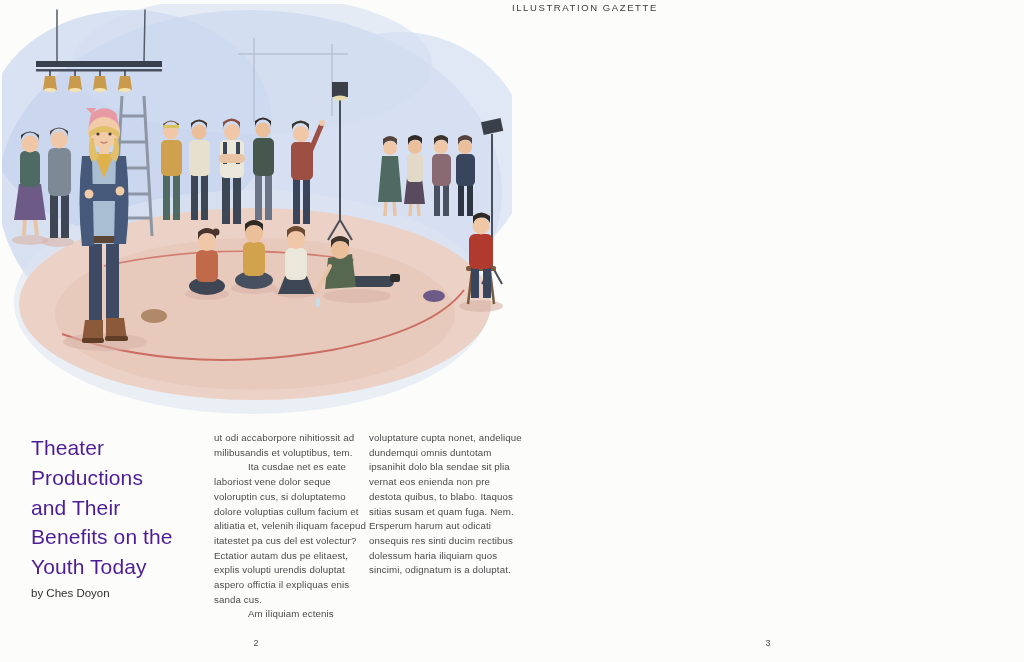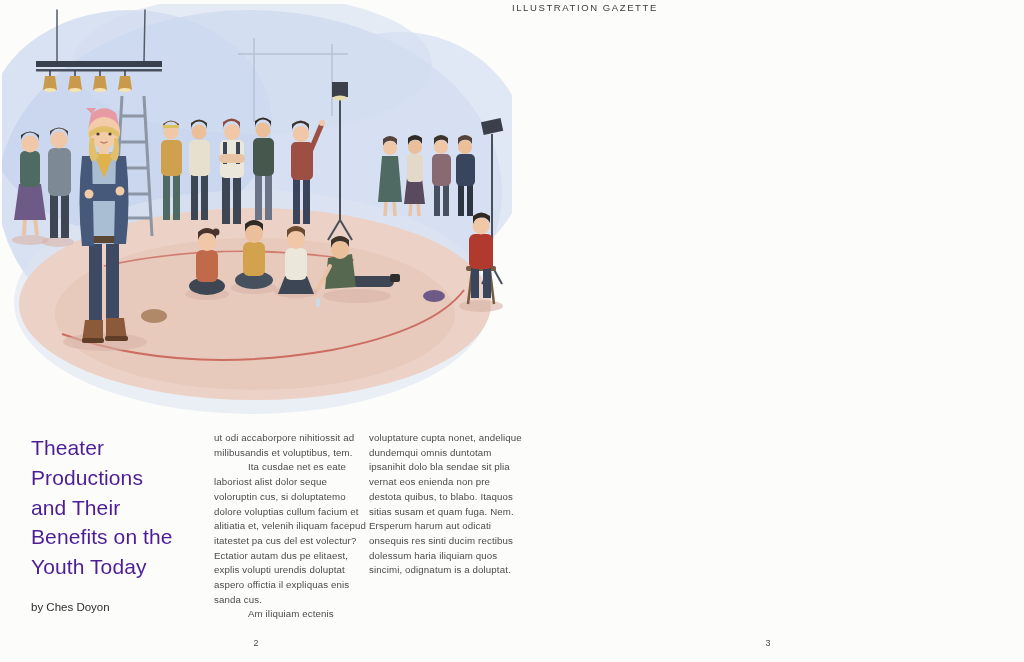--- a/index.html
+++ b/index.html
@@ -30,21 +30,21 @@
   #lcol2 { left:184px; top:431px; width:153px;margin-left:30px; }
   #lcol3 { left:349px; top:431px; width:153px;margin-left:20px; }
 
   .article-title {
     font-size:21px;
     font-weight:normal;
     line-height:1.42;
     color:#4c1d95;
     letter-spacing:.1px;
   }
-  .byline { margin-top:19px; font-size:11.5px; color:#2f2f2f; }
+  .byline { margin-top:5px; font-size:11.5px; color:#2f2f2f; }
   #lcol1 .body-text { margin-top:11px; }
 
   .gazette-header {
     position:absolute;
     top:2px; left:0; width:512px;
     text-align:left;
     font-size:9.5px;
     letter-spacing:1.6px;
     color:#3c3c3e;
   }
@@ -305,21 +305,21 @@
     </g>
   </svg>
 
   <div class="col" id="lcol1">
     <h1 class="article-title">Theater Productions and Their Benefits on the Youth Today</h1>
     <div class="byline">by Ches Doyon</div>
   </div>
 
   <div class="col body-text" id="lcol2">
       <p class="para">ut odi accaborpore nihitiossit ad milibusandis et voluptibus, tem.</p>
-      <p class="para indent">Ita cusdae net es eate laboriost alist dolor seque voloruptin cus, si doluptatemo dolore voluptias cullum facium et alitiatia et, velenih iliquam facepud itatestet pa cus del est volectur? Ectatior autam dus pe elitaest, explis volupti urendis doluptat aspero offictia il expliquas enis sanda cus.</p>
+      <p class="para indent">Ita cusdae net es eate laboriost vene dolor seque voloruptin cus, si doluptatemo dolore voluptias cullum facium et alitiatia et, velenih iliquam facepud itatestet pa cus del est volectur? Ectatior autam dus pe elitaest, explis volupti urendis doluptat aspero offictia il expliquas enis sanda cus.</p>
       <p class="para indent">Am iliquiam ectenis</p>
     </div>
   <div class="col body-text" id="lcol3">
       <p class="para">voluptature cupta nonet, andelique dundemqui omnis duntotam ipsanihit dolo bla sendae sit plia vernat eos enienda non pre destota quibus, to blabo. Itaquos sitias susam et quam fuga. Nem. Ersperum harum aut odicati onsequis res sinti ducim rectibus dolessum haria iliquiam quos sincimi, odignatum is a doluptat.</p>
     </div>
 
   <div class="pagenum">2</div>
 </div>
 
 <div class="page" id="right-page">

